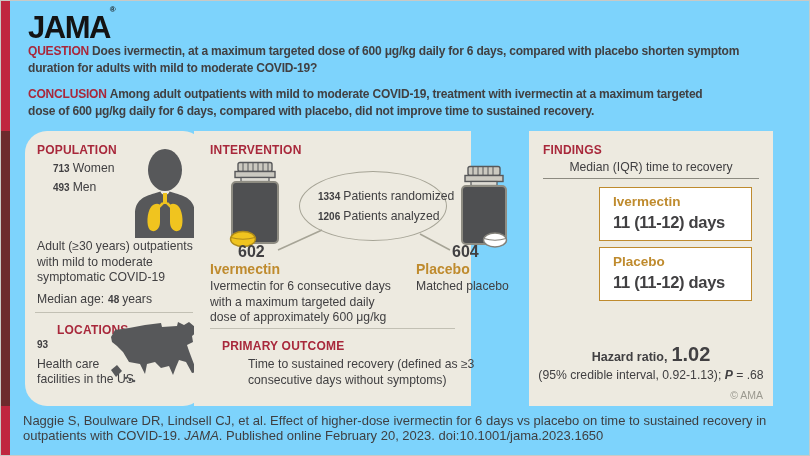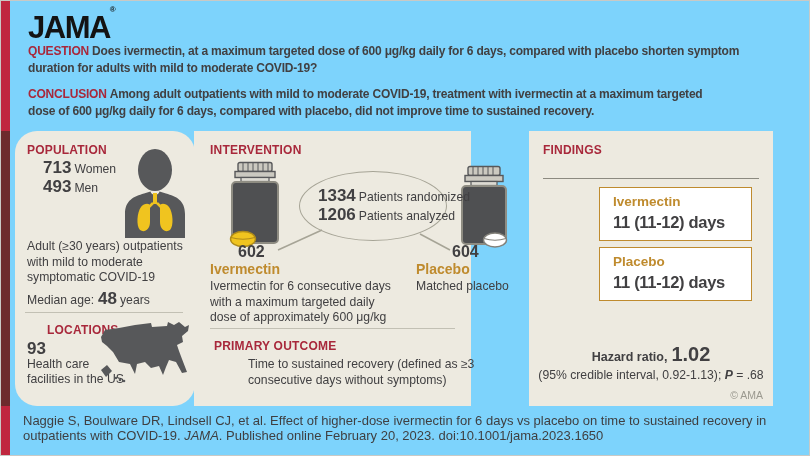--- a/index.html
+++ b/index.html
@@ -15,27 +15,27 @@
   .bar-bot{top:405px;height:51px;background:#c0273f;}
   
   .logo{position:absolute;left:27px;top:4px;font-size:31px;font-weight:bold;color:#131313;letter-spacing:-1.5px;}
   .logo .reg{font-size:8px;vertical-align:26px;letter-spacing:0;}
   .hpara{position:absolute;left:27px;font-size:12px;font-weight:bold;line-height:17px;letter-spacing:-0.2px;color:#414042;margin:0;}
   .q{top:42px;width:760px;}
   .c{top:85px;width:700px;}
   .lbl{color:#a8283b;margin-right:3px;}
   
   .panel{position:absolute;top:130px;height:275px;background:#edeae0;}
-  .p-left{left:14px;width:180px;border-radius:22px;}
+  .p-left{left:24px;width:180px;border-radius:22px;}
   .p-mid{left:193px;width:277px;}
   .p-right{left:528px;width:244px;}
   .phead{position:absolute;font-size:12px;font-weight:bold;color:#a8283b;letter-spacing:0.2px;margin:0;}
   .divider{position:absolute;border-top:1px solid #c2c0b4;}
   .body-txt{font-size:12.2px;line-height:15.5px;color:#414042;}
-  .num{font-size:17px;font-weight:bold;color:#414042;margin-right:3px;}
+  .num{font-size:10px;font-weight:bold;color:#414042;margin-right:3px;}
   .small-lab{font-size:12.2px;color:#414042;}
   .gold-name{font-size:14px;font-weight:bold;color:#bf8b2e;}
   .abs{position:absolute;margin:0;}
   
   .ellipse{
     position:absolute;left:105px;top:40px;width:148px;height:70px;
     border:1.5px solid #a6a496;border-radius:50%;
     display:flex;flex-direction:column;justify-content:center;align-items:flex-start;
     padding-left:18px;box-sizing:border-box;
   }
@@ -156,26 +156,27 @@
     <p class="abs arm-count" style="left:258px;top:112px;">604</p>
 
     <p class="abs gold-name" style="left:16px;top:130px;">Ivermectin</p>
     <p class="abs gold-name" style="left:222px;top:130px;">Placebo</p>
 
     <p class="abs body-txt" style="left:16px;top:148px;width:182px;">Ivermectin for 6 consecutive days with a maximum targeted daily dose of approximately 600 μg/kg</p>
     <p class="abs body-txt" style="left:222px;top:148px;width:104px;">Matched placebo</p>
 
     <div class="divider" style="left:16px;right:16px;top:197px;"></div>
 
-    <p class="phead" style="left:20px;top:208px;">PRIMARY OUTCOME</p>
+    <p class="phead" style="left:28px;top:208px;">PRIMARY OUTCOME</p>
     <p class="abs body-txt" style="left:54px;top:226px;width:252px;">Time to sustained recovery (defined as ≥3 consecutive days without symptoms)</p>
   </div>
 
   <div class="panel p-right">
     <p class="phead" style="left:14px;top:12px;">FINDINGS</p>
+    <p class="f-sub">Median (IQR) time to recovery</p>
     <div class="f-line"></div>
 
     <div class="f-box" style="top:56px;">
       <span class="grp">Ivermectin</span>
       <span class="val">11 (11-12) days</span>
     </div>
     <div class="f-box" style="top:116px;">
       <span class="grp">Placebo</span>
       <span class="val">11 (11-12) days</span>
     </div>

